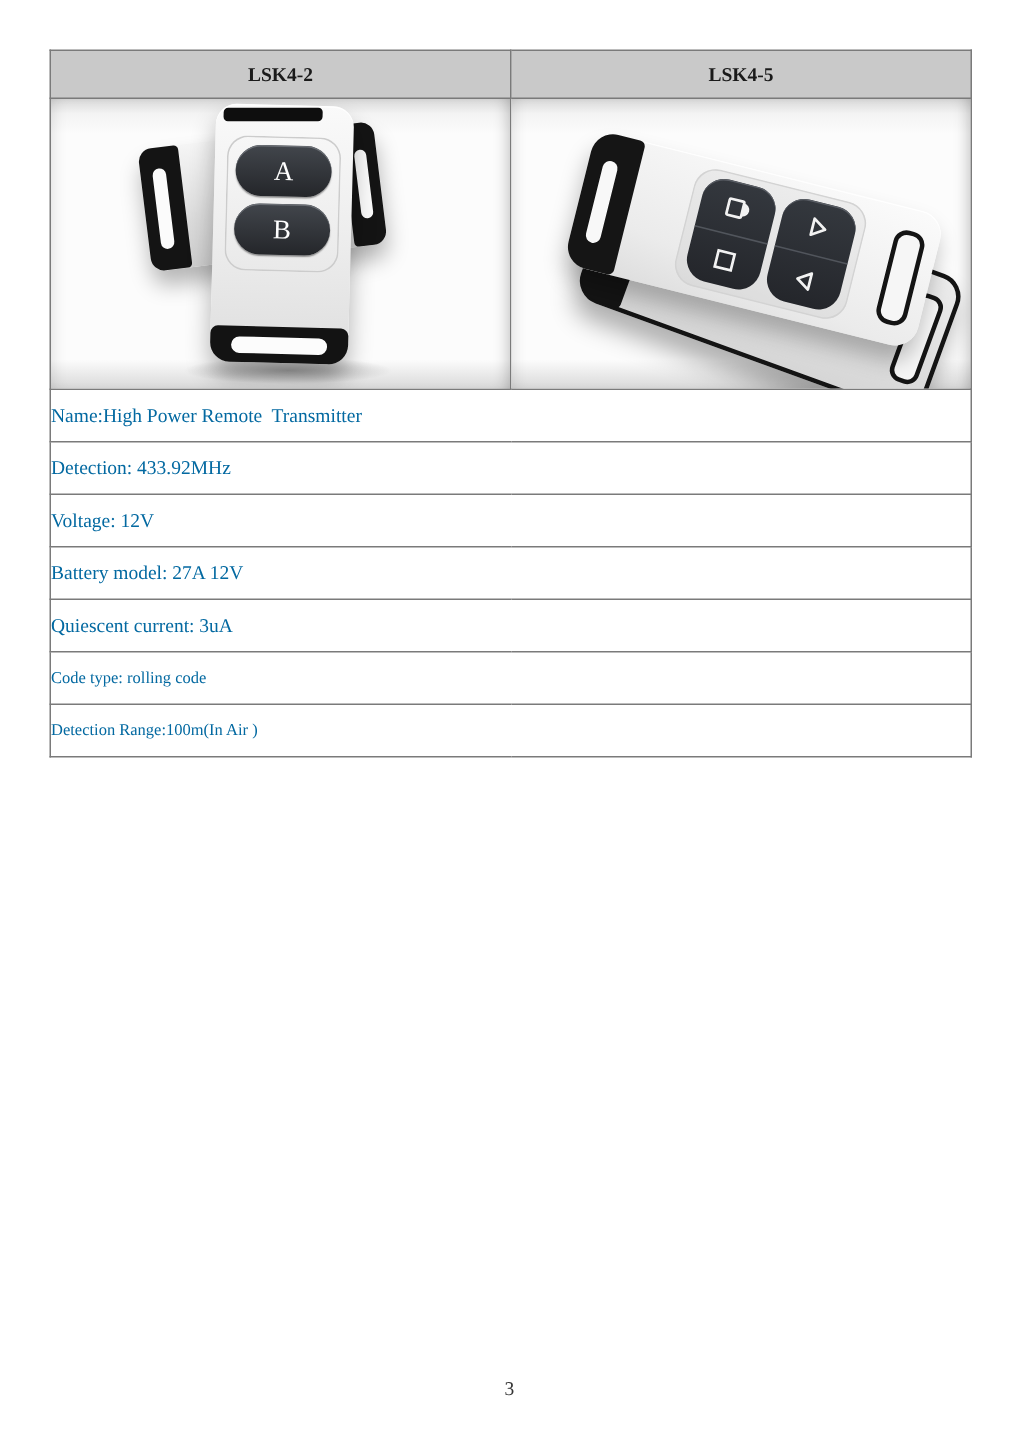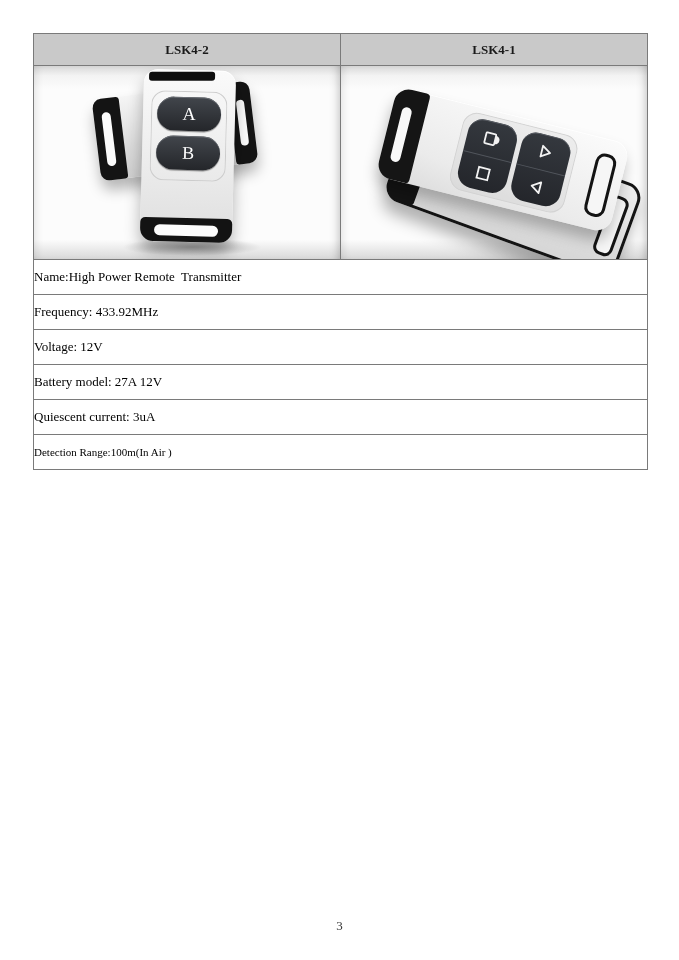--- a/index.html
+++ b/index.html
@@ -7,21 +7,21 @@
         font-family:Liberation Serif, serif;color:#222;overflow:hidden;}
 
   
   .doc-table{position:absolute;left:33px;top:33px;width:615px;
              border-collapse:collapse;table-layout:fixed;}
   .doc-table td,.doc-table th{border:1px solid #7a7a7a;padding:0;}
   .hdr-cell{height:31px;background:#c9c9c9;font-size:13px;font-weight:bold;
             color:#1a1a1a;text-align:center;vertical-align:middle;}
   .img-cell{height:193px;vertical-align:top;background:#fdfdfd;}
   .spec-cell{height:34px;vertical-align:middle;padding-left:8px;
-             font-size:13px;color:#000000;white-space:pre;}
+             font-size:13px;color:#0369a1;white-space:pre;}
   .spec-small .spec-cell{font-size:11px;}
 
   
   .photo{position:relative;width:100%;height:193px;overflow:hidden;
          background:linear-gradient(180deg,#d8d8d8 0%,#f3f3f3 5%,#fcfcfc 12%,#fcfcfc 90%,#d9d9d9 100%);
          box-shadow:inset -8px 0 10px -7px rgba(0,0,0,.25), inset 8px 0 10px -7px rgba(0,0,0,.12);}
 
   
   .lsk2-back{position:absolute;left:62px;top:24px;width:158px;height:82px;
              transform:rotate(-7deg);border-radius:10px;
@@ -97,21 +97,21 @@
 
   <table class="doc-table">
     <colgroup>
         <col style="width:50%">
         <col style="width:50%">
       </colgroup>
 
     <tbody>
         <tr>
       <td class="hdr-cell">LSK4-2</td>
-      <td class="hdr-cell">LSK4-1</td>
+      <td class="hdr-cell">LSK4-5</td>
     </tr>
 
     <tr>
       <td class="img-cell">
         <div class="photo">
           <div class="lsk2-shadow"></div>
           <div class="lsk2-back">
             <div class="cap cap-left">
               <div class="cap-slot"></div>
             </div>
@@ -173,30 +173,33 @@
             </div>
           </div>
         </div>
       </td>
     </tr>
 
     <tr>
       <td class="spec-cell" colspan="2">Name:High Power Remote  Transmitter</td>
     </tr>
     <tr>
-      <td class="spec-cell" colspan="2">Frequency: 433.92MHz</td>
+      <td class="spec-cell" colspan="2">Detection: 433.92MHz</td>
     </tr>
     <tr>
       <td class="spec-cell" colspan="2">Voltage: 12V</td>
     </tr>
     <tr>
       <td class="spec-cell" colspan="2">Battery model: 27A 12V</td>
     </tr>
     <tr>
       <td class="spec-cell" colspan="2">Quiescent current: 3uA</td>
+    </tr>
+    <tr class="spec-small">
+      <td class="spec-cell" colspan="2">Code type: rolling code</td>
     </tr>
     <tr class="spec-small">
       <td class="spec-cell" colspan="2">Detection Range:100m(In Air )</td>
     </tr>
   </tbody>
     </table>
 
   <div class="page-number">3</div>
 </div>
 

